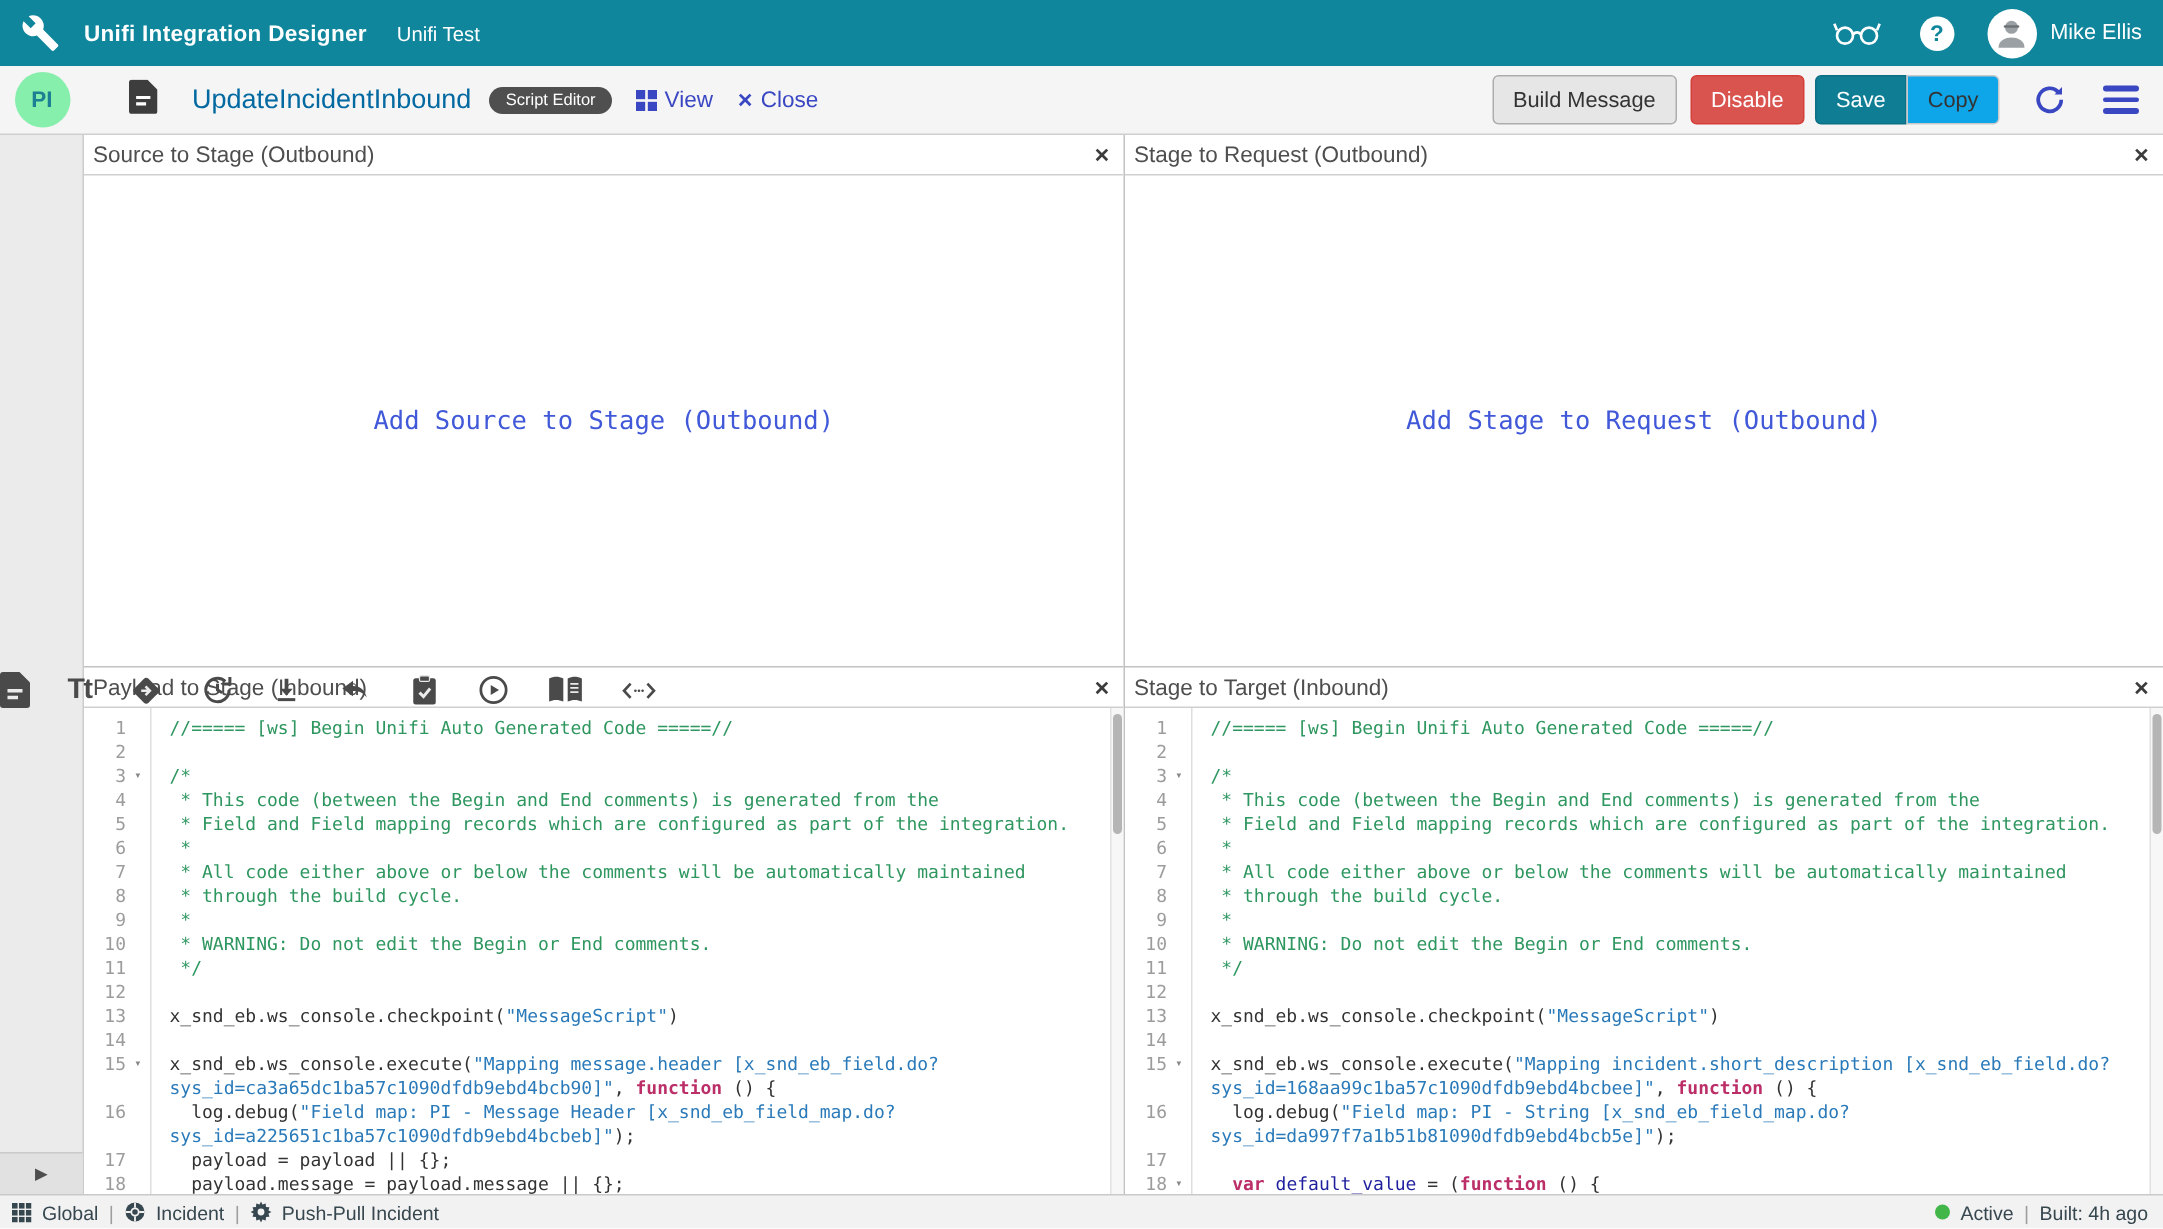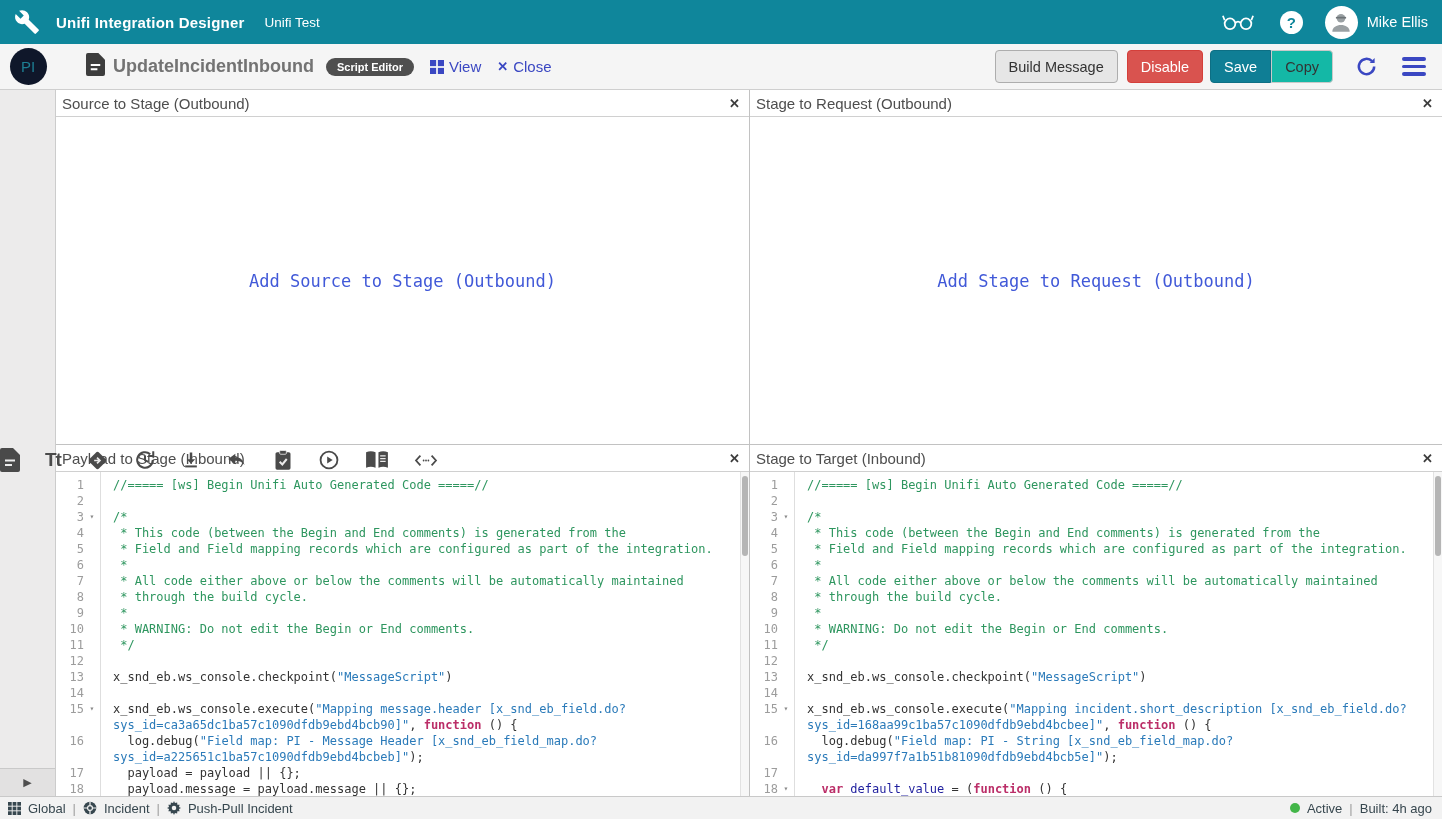--- a/index.html
+++ b/index.html
@@ -13,32 +13,32 @@
   .topbar .spacer { flex:1; }
   .tb-icon { display:flex; align-items:center; margin-left:26px; cursor:pointer; }
   .help-circle { width:23px; height:23px; border-radius:50%; background:#fff; color:var(--topbar-teal,#0f869b); font-weight:bold; font-size:15px; display:flex; align-items:center; justify-content:center; }
   .user-chip { display:flex; align-items:center; margin-left:22px; }
   .user-avatar { width:33px; height:33px; border-radius:50%; background:#fff; display:flex; align-items:center; justify-content:center; overflow:hidden; }
   .user-name { font-size:14.5px; margin-left:9px; }
 
   
   .toolbar { height:46px; background:#f5f5f5; display:flex; align-items:center; border-bottom:1px solid #cfcfcf; }
   .pi-wrap { width:56px; display:flex; justify-content:center; }
-  .pi-avatar { width:37px; height:37px; border-radius:50%; background:#0f172a; color:#1d7f93; font-weight:normal; font-size:15px; display:flex; align-items:center; justify-content:center; }
+  .pi-avatar { width:37px; height:37px; border-radius:50%; background:#86efac; color:#1d7f93; font-weight:bold; font-size:15px; display:flex; align-items:center; justify-content:center; }
   .doc-icon { margin-left:30px; }
-  .record-title { font-size:18px; font-weight:bold; color:#737373; margin-left:8px; }
-  .badge { background:var(--badge-grey,#4f4f4f); color:#fff; font-size:11px; font-weight:bold; border-radius:10px; padding:3px 11px; margin-left:12px; }
+  .record-title { font-size:18px; font-weight:normal; color:#0369a1; margin-left:23px; }
+  .badge { background:var(--badge-grey,#4f4f4f); color:#fff; font-size:11px; font-weight:normal; border-radius:10px; padding:3px 11px; margin-left:12px; }
   .tb-link { display:flex; align-items:center; gap:5px; color:var(--link-blue,#3a47c2); font-size:15px; margin-left:16px; cursor:pointer; }
   .tb-link .x { font-weight:bold; font-size:13px; }
   .toolbar .spacer { flex:1; }
   .btn { height:33px; font-size:14.5px; padding:0 13px; border-radius:4px; border:1px solid transparent; cursor:pointer; font-family:inherit; }
   .btn-default { background:#e6e6e6; border-color:#adadad; color:#333; margin-right:9px; }
   .btn-danger { background:var(--danger-red,#d9534f); border-color:#d43f3a; color:#fff; margin-right:7px; }
   .btn-save { background:var(--save-teal,#0f7e95); border-color:#0d6f84; color:#fff; border-radius:4px 0 0 4px; }
-  .btn-copy { background:#14b8a6; border-color:#c9c9c9; color:#333; border-radius:0 4px 4px 0; }
+  .btn-copy { background:#0ea5e9; border-color:#c9c9c9; color:#333; border-radius:0 4px 4px 0; }
   .icon-btn { margin-left:22px; cursor:pointer; display:flex; align-items:center; }
   .menu-icon { width:24px; display:flex; flex-direction:column; gap:4px; margin-left:24px; margin-right:16px; cursor:pointer; }
   .menu-icon i { display:block; height:3.5px; background:var(--link-blue,#3a47c2); border-radius:2px; }
 
   
   .main { display:flex; height:706px; }
   .sidebar { width:56px; background:#ecebeb; border-right:1px solid #cccccc; display:flex; flex-direction:row; align-items:center; padding-top:34px; gap:25px; position:relative; }
   .side-icon { width:24px; height:24px; display:flex; align-items:center; justify-content:center; cursor:pointer; }
   .tt-glyph { font-size:19px; font-weight:bold; color:#4a4a4a; letter-spacing:-1px; }
   .side-bottom { position:absolute; bottom:0; left:0; right:0; height:28px; background:#e2e1e1; border-top:1px solid #c9c9c9; display:flex; align-items:center; justify-content:center; cursor:pointer; }

